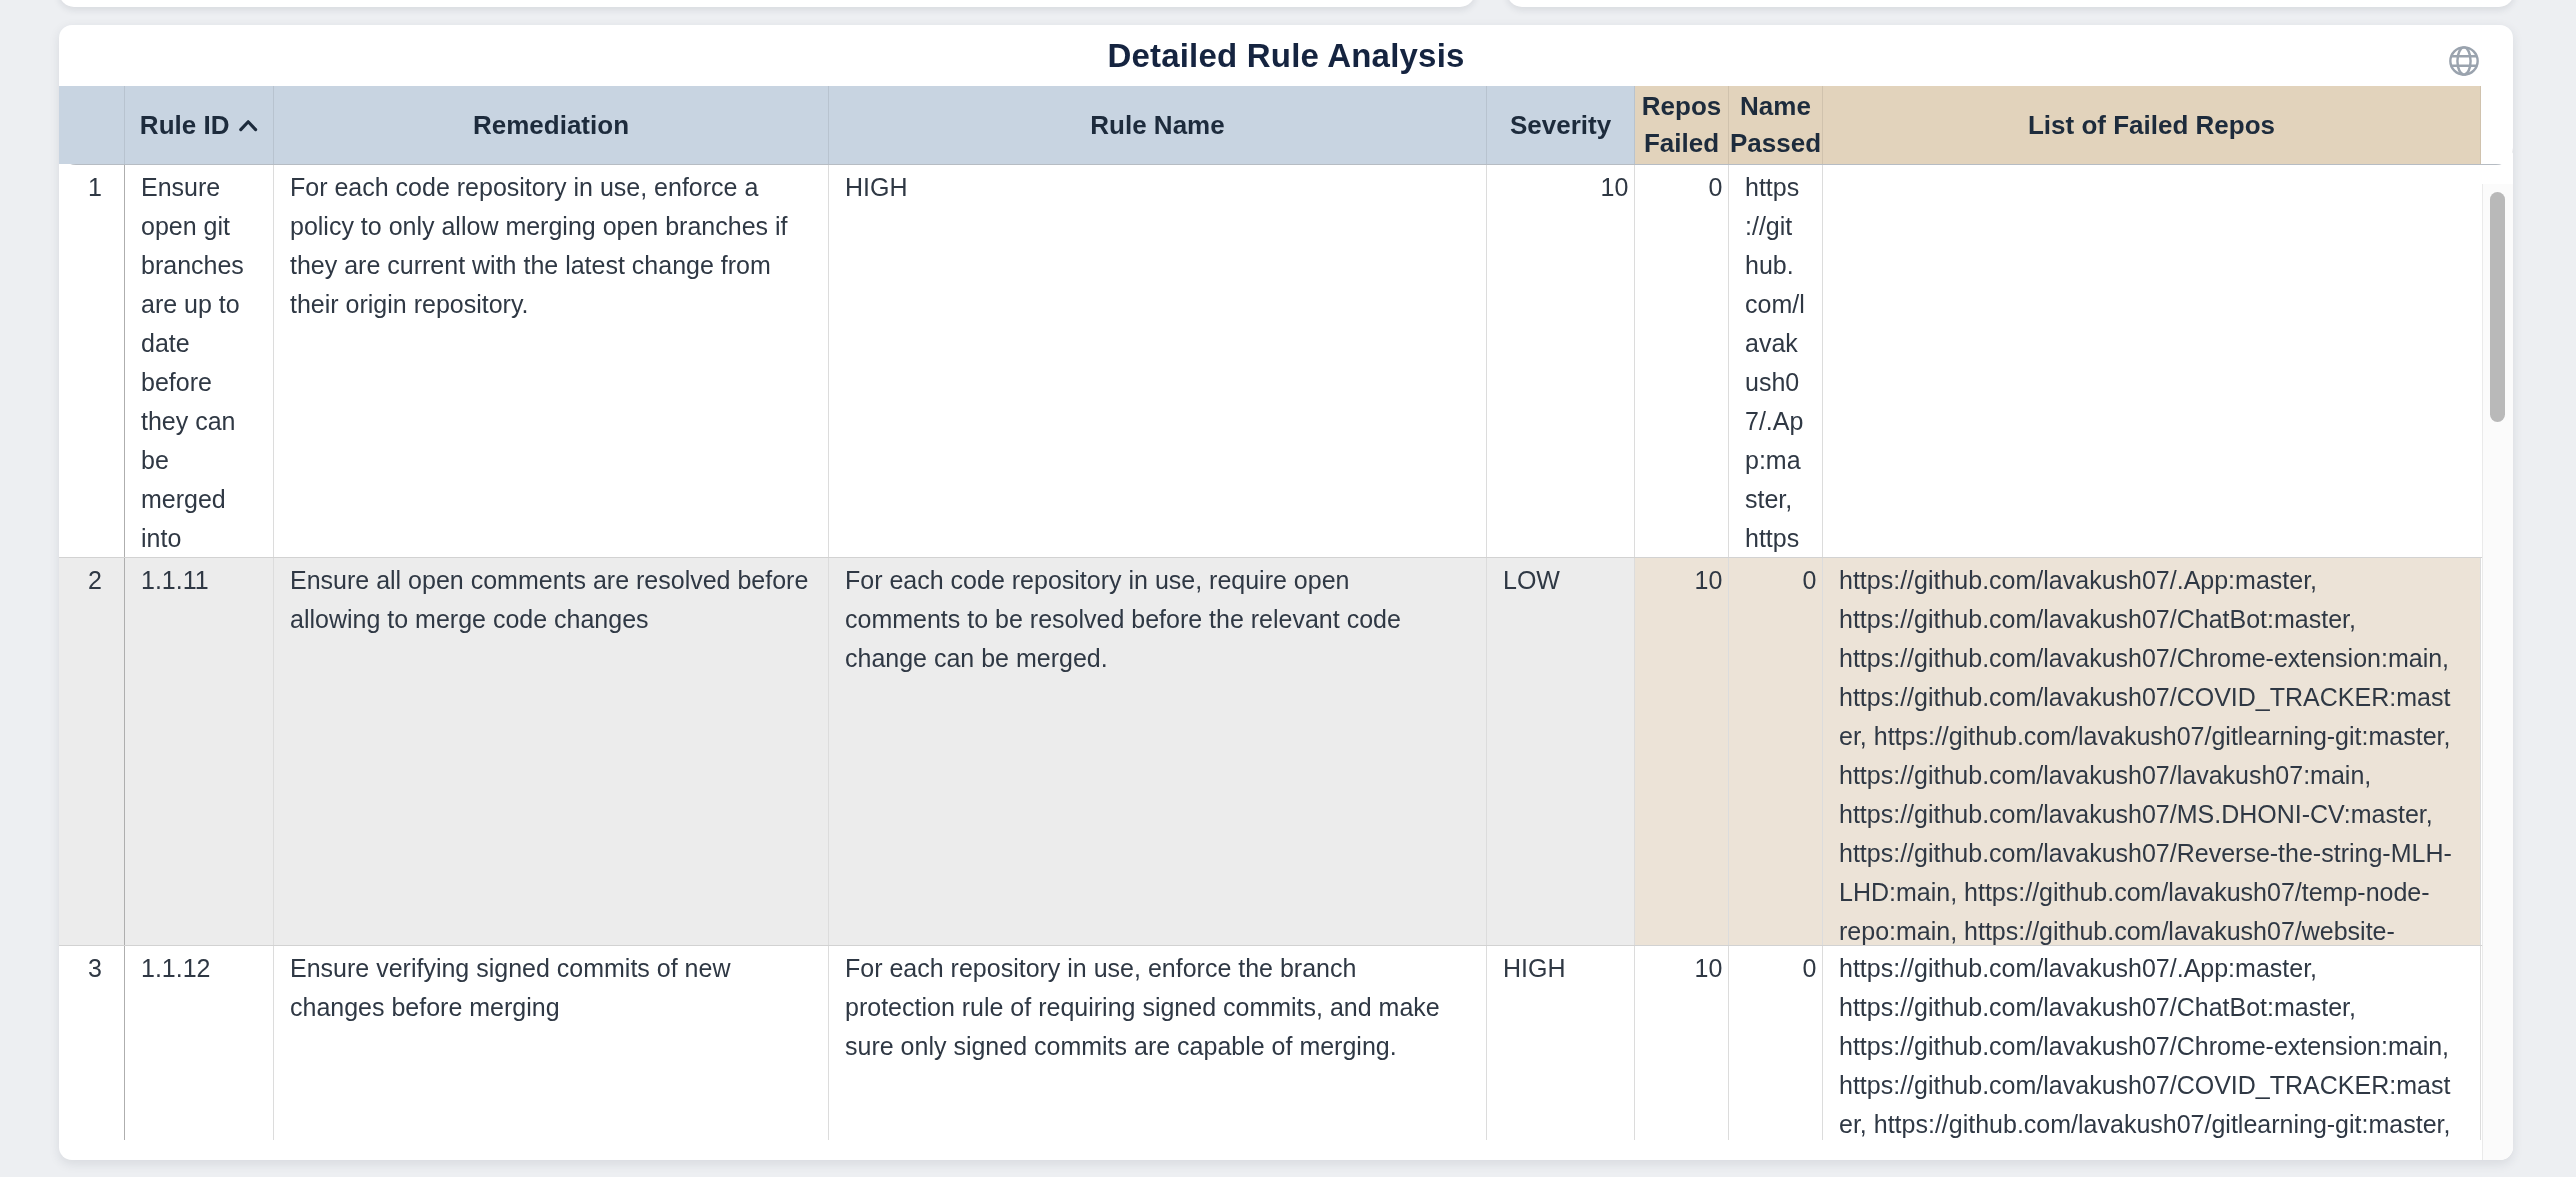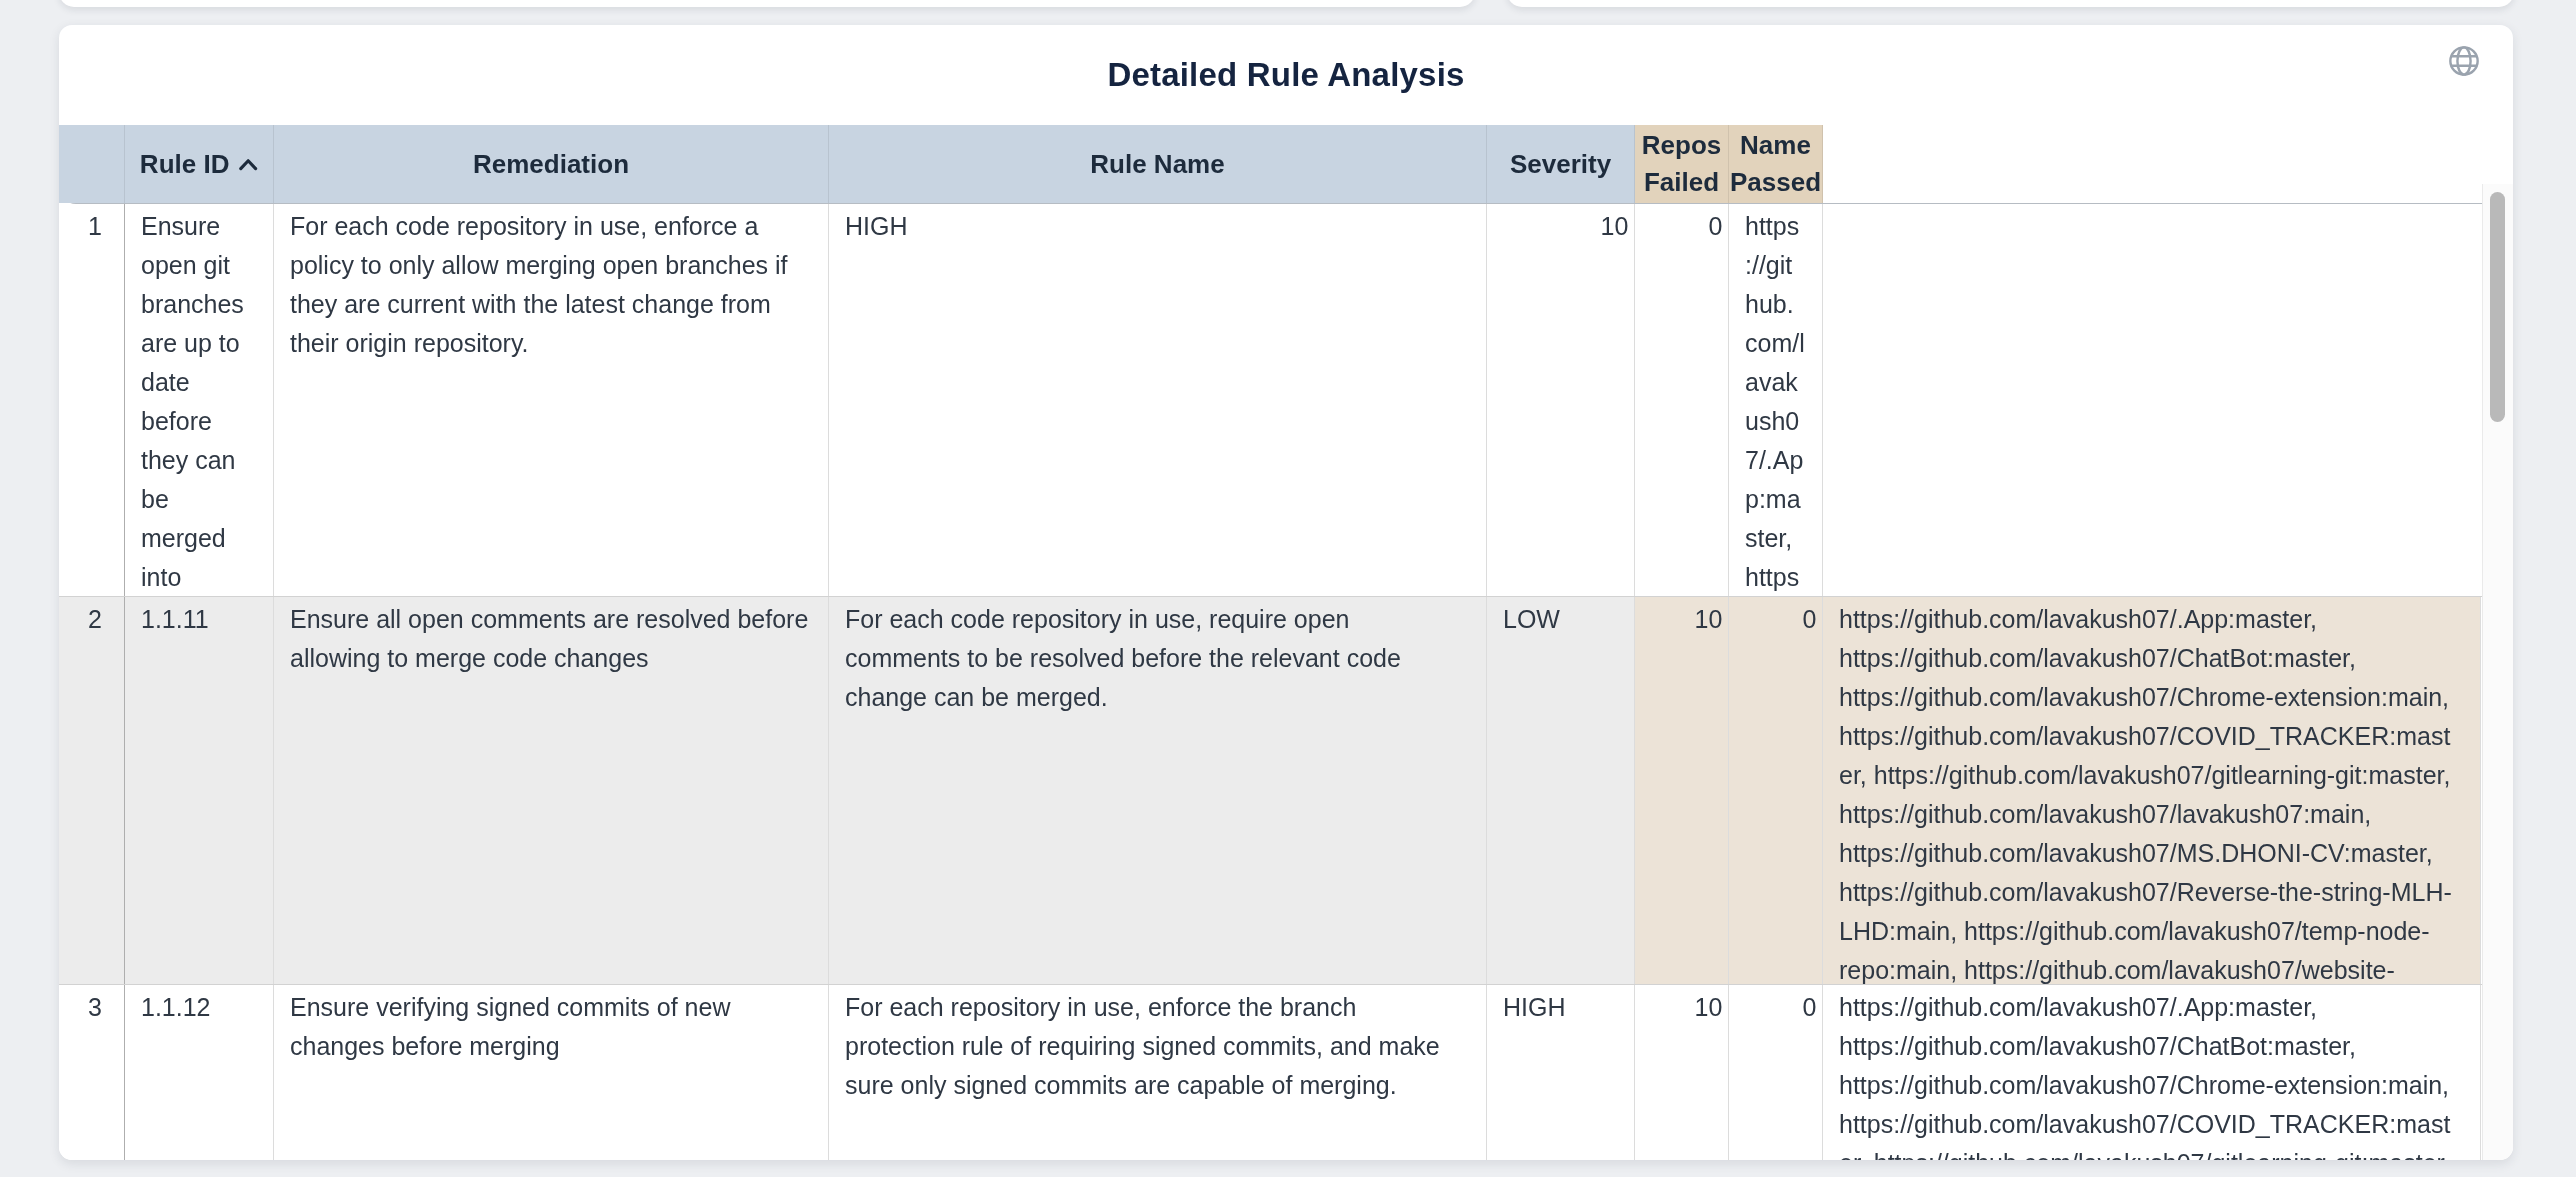--- a/index.html
+++ b/index.html
@@ -21,21 +21,21 @@
 
   
   .card {
     position: absolute; left: 59px; top: 25px;
     width: 2454px; height: 1135px;
     background: #ffffff; border-radius: 13px;
     box-shadow: 0 3.7px 11px rgba(25,35,55,0.10);
     overflow: hidden;
   }
   .card-title {
-    height: 100px;
+    height: 61px;
     display: flex; align-items: center; justify-content: center;
     font-size: 33px; font-weight: bold; color: #152440;
     letter-spacing: 0.2px;
   }
   .globe-btn {
     position: absolute; top: 20.4px; right: 33px;
     width: 32px; height: 32px; cursor: pointer;
   }
 
   
@@ -127,20 +127,21 @@
         <svg width="20.4" height="15" viewBox="0 0 22 16" fill="none">
           <polyline points="3,12.5 11,4 19,12.5" stroke="#1d2b3c" stroke-width="3.4" stroke-linecap="round" stroke-linejoin="round"></polyline>
         </svg>
       </span>
     </div>
     <div class="th blue">Remediation</div>
     <div class="th blue">Rule Name</div>
     <div class="th blue">Severity</div>
     <div class="th tan">Repos Failed</div>
     <div class="th tan">Name Passed</div>
+    <div class="th tan">List of Failed Repos</div>
     <div class="th spacer"></div>
   </div>
 
   <div class="tbody">
 
     <div class="row odd r1">
       <div class="cell c-num">1</div>
       <div class="cell">Ensure open git branches are up to date before they can be merged into codebase</div>
       <div class="cell">For each code repository in use, enforce a policy to only allow merging open branches if they are current with the latest change from their origin repository.</div>
       <div class="cell">HIGH</div>

